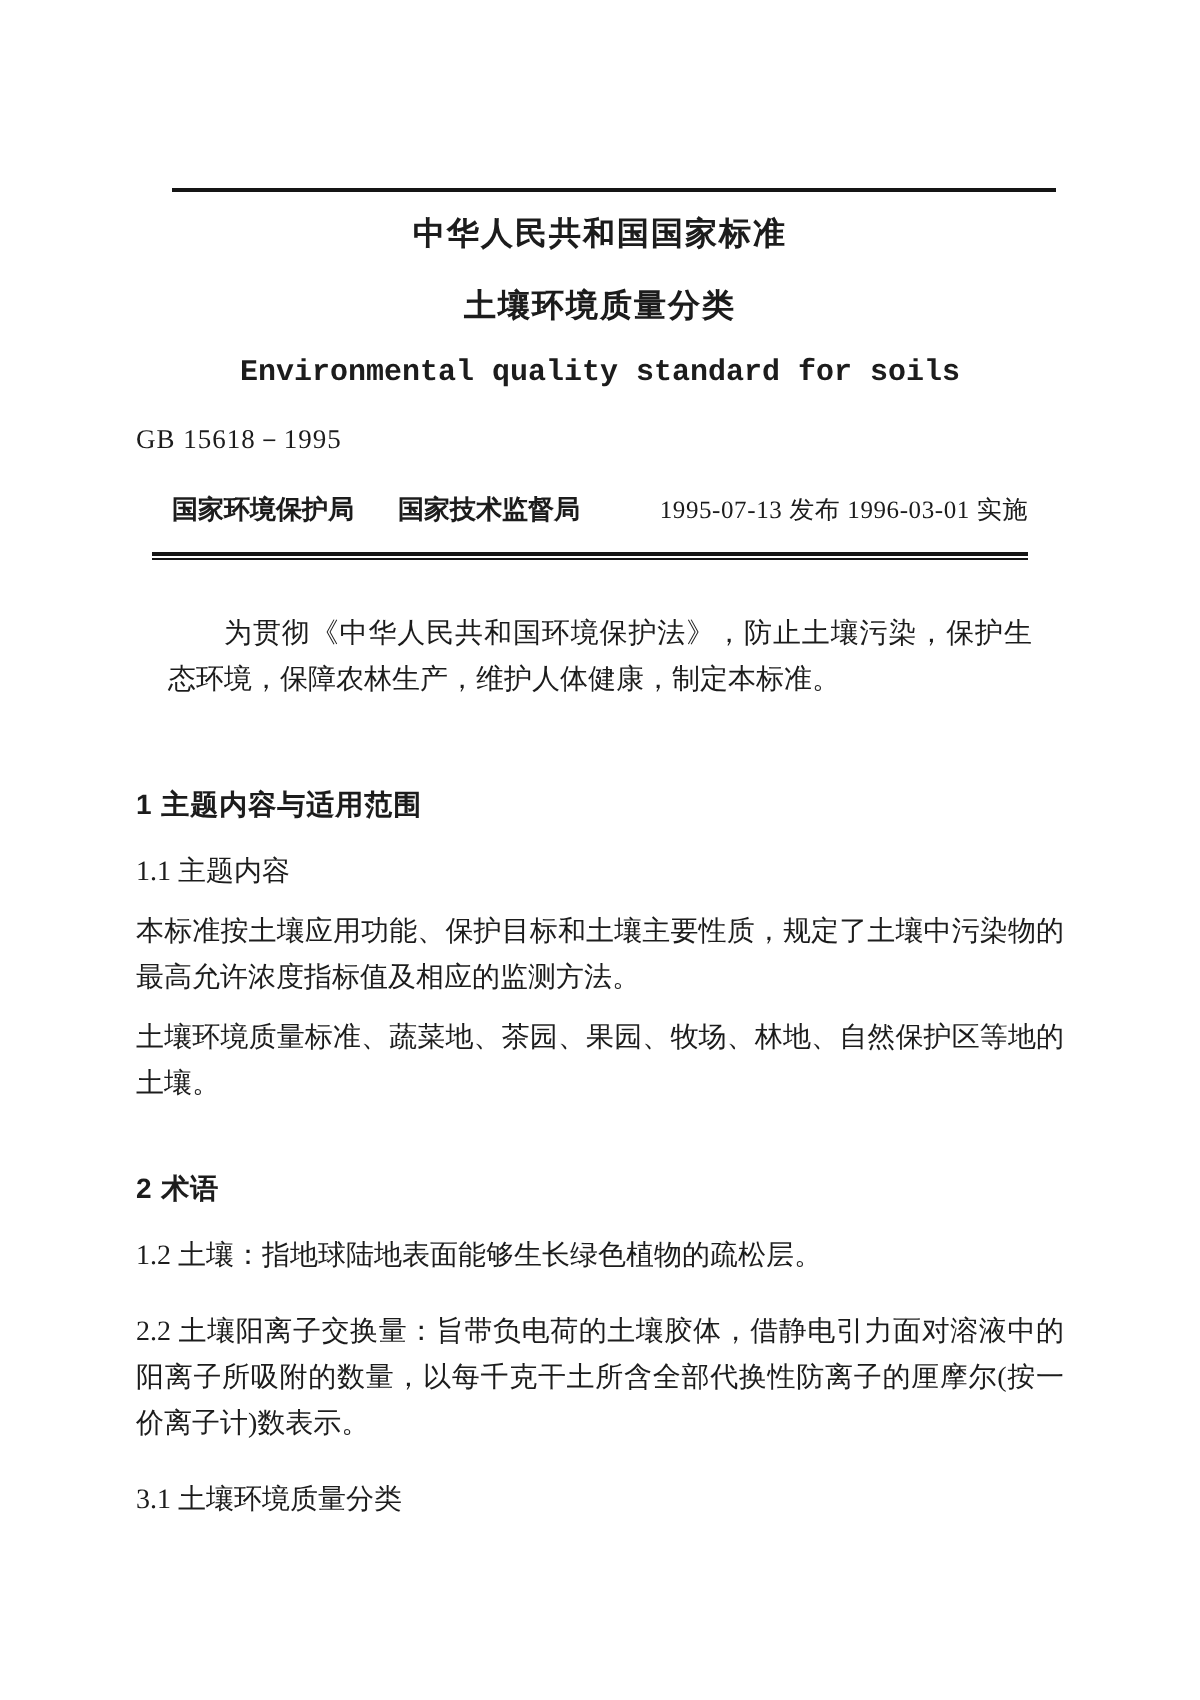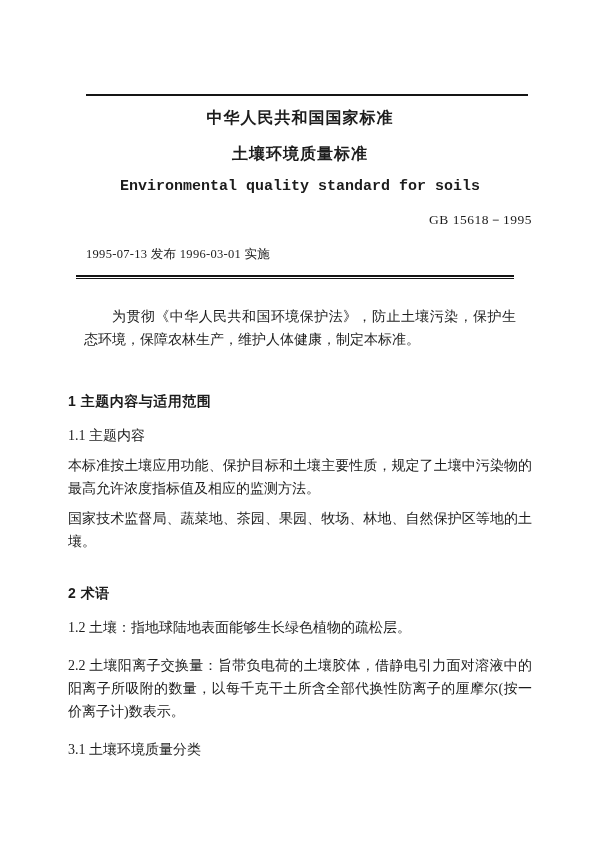--- a/index.html
+++ b/index.html
@@ -57,21 +57,21 @@
   .h-en {
     margin: 16px 0 0;
     text-align: center;
     font-size: 15px;
     line-height: 17px;
     font-weight: bold;
     font-family: Liberation Mono, monospace;
   }
   .std-no {
     margin: 17px 0 0;
-    text-align: right;
+    text-align: left;
     font-size: 13.5px;
     line-height: 15px;
     letter-spacing: 0.5px;
   }
   .agency-row {
     margin: 20px 0 0 18px;
     width: 428px;
     display: flex;
     justify-content: space-between;
     align-items: baseline;
@@ -120,41 +120,44 @@
 </style>
 </head>
 <body>
 
 <div class="page">
 
   <div class="rule-top"></div>
 
   <div class="h-national">中华人民共和国国家标准</div>
 
-  <div class="h-cn">土壤环境质量标准</div>
+  <div class="h-cn">土壤环境质量分类</div>
 
   <div class="h-en">Environmental quality standard for soils</div>
 
   <div class="std-no">GB 15618－1995</div>
 
   <div class="agency-row">
+    <span class="agency-left">
+      <span>国家环境保护局</span><span class="agency-gap"></span><span>国家技术监督局</span>
+    </span>
     <span class="agency-dates">
       <span>1995-07-13 发布</span>
       <span>1996-03-01 实施</span>
     </span>
   </div>
 
   <div class="rule-bottom"></div>
 
   <p class="foreword">为贯彻《中华人民共和国环境保护法》，防止土壤污染，保护生态环境，保障农林生产，维护人体健康，制定本标准。</p>
 
   <div class="sec-heading">1 主题内容与适用范围</div>
   <div class="sub-heading">1.1 主题内容</div>
   <p class="body-para">本标准按土壤应用功能、保护目标和土壤主要性质，规定了土壤中污染物的最高允许浓度指标值及相应的监测方法。</p>
-  <p class="body-para">国家技术监督局、蔬菜地、茶园、果园、牧场、林地、自然保护区等地的土壤。</p>
+  <p class="body-para">土壤环境质量标准、蔬菜地、茶园、果园、牧场、林地、自然保护区等地的土壤。</p>
 
   <div class="sec-heading tight">2 术语</div>
   <p class="body-para spaced">1.2 土壤：指地球陆地表面能够生长绿色植物的疏松层。</p>
   <p class="body-para spaced">2.2 土壤阳离子交换量：旨带负电荷的土壤胶体，借静电引力面对溶液中的阳离子所吸附的数量，以每千克干土所含全部代换性防离子的厘摩尔(按一价离子计)数表示。</p>
 
   <div class="sub-heading">3.1 土壤环境质量分类</div>
 
 </div>
 
 </body></html>

